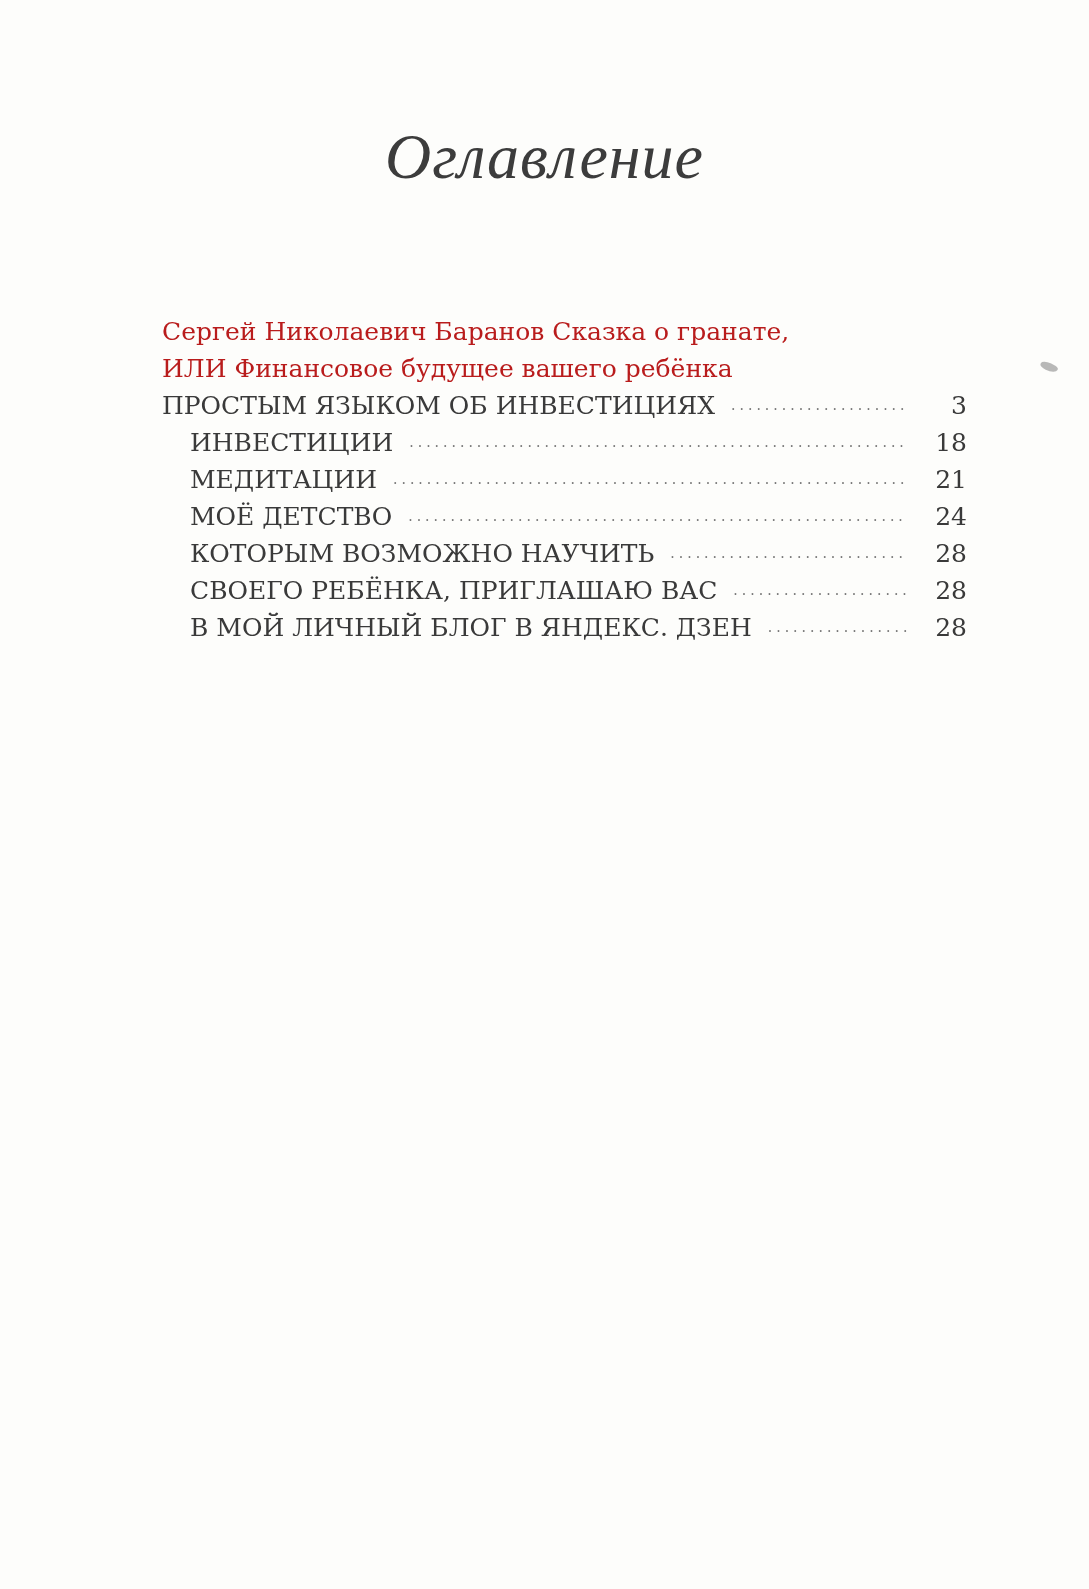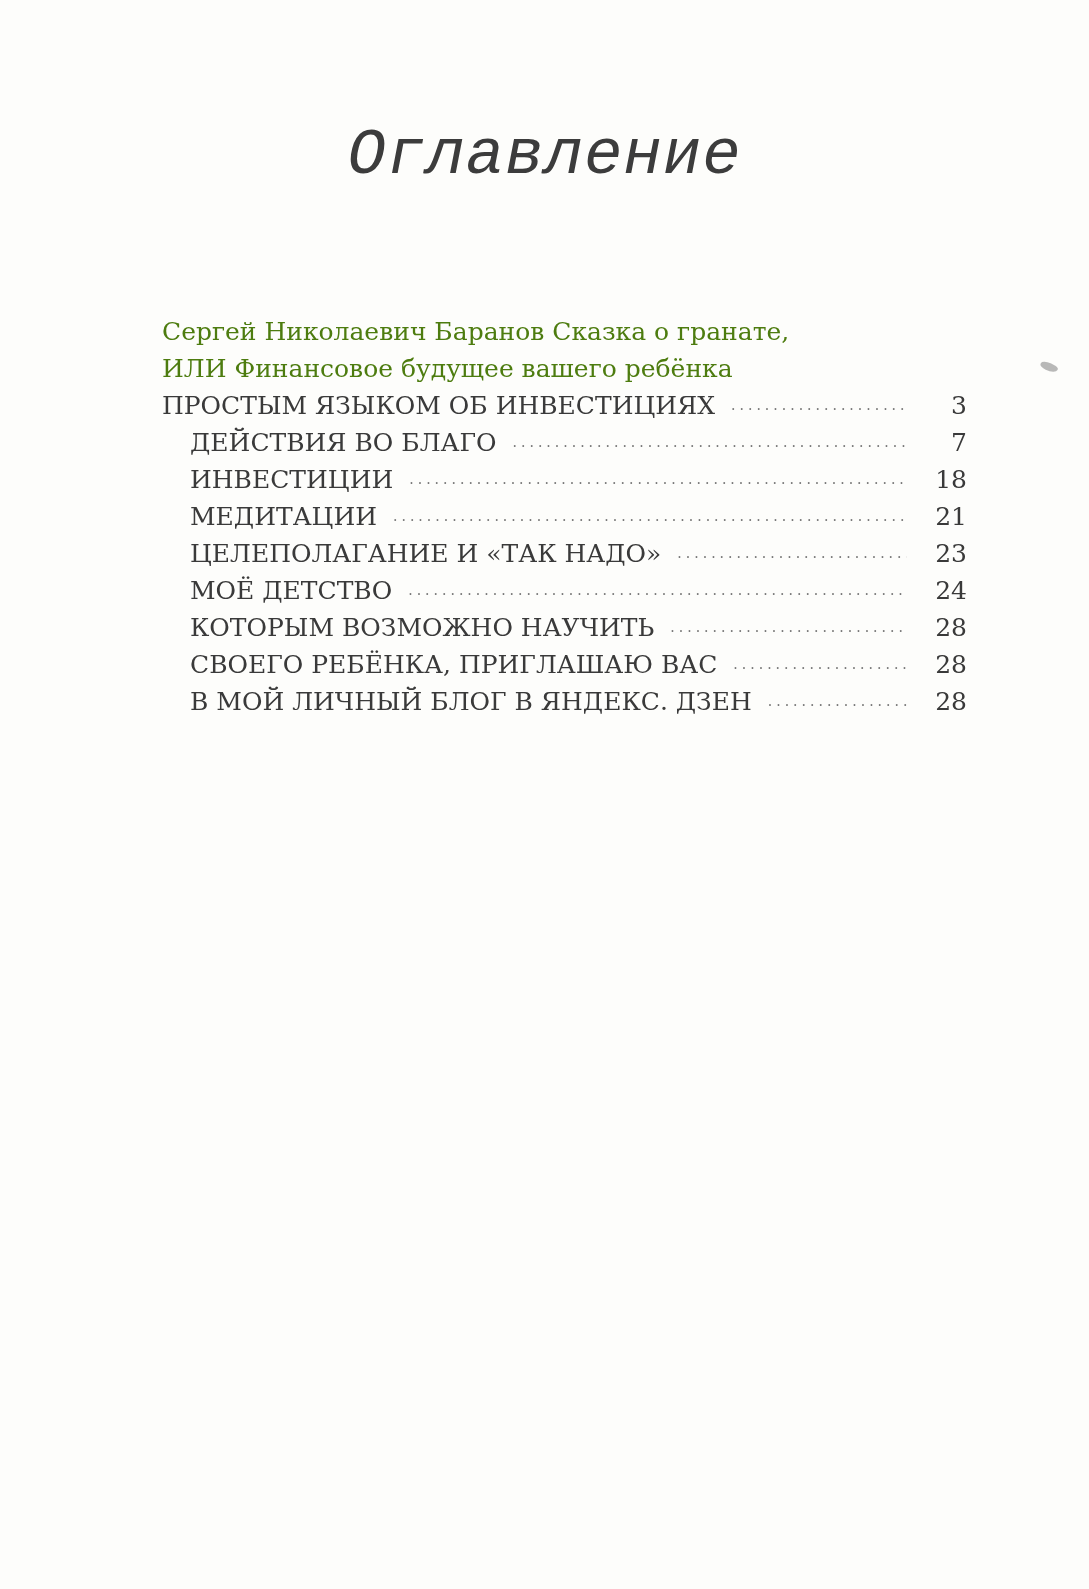--- a/index.html
+++ b/index.html
@@ -8,35 +8,35 @@
       background: #fdfdfb;
       position: relative;
       overflow: hidden;
       font-family: "DejaVu Serif", "Liberation Serif", serif;
       color: #3a3a3a;
     }
     .title {
       position: absolute;
       top: 120px; left: 0; width: 1089px;
       text-align: center;
-      font-family: Liberation Mono, monospace;
+      font-family: Liberation Serif, serif;
       font-style: italic;
       font-size: 64px;
       color: #3c3c3c;
       letter-spacing: 1px;
     }
     .toc {
       position: absolute;
       top: 313px; left: 162px;
       width: 805px;
     }
     .author {
       font-size: 25px;
       line-height: 37px;
-      color: #4d7c0f;
+      color: #b91c1c;
     }
     .row {
       display: flex;
       align-items: center;
       font-size: 25px;
       line-height: 37px;
       white-space: nowrap;
     }
     .row.sub { padding-left: 28px; }
     .row .label { flex: 0 0 auto; }
@@ -75,38 +75,28 @@
 <div class="toc">
   <div class="author">Сергей Николаевич Баранов Сказка о гранате,</div>
   <div class="author">ИЛИ Финансовое будущее вашего ребёнка</div>
 
   <div class="row">
     <span class="label">ПРОСТЫМ ЯЗЫКОМ ОБ ИНВЕСТИЦИЯХ</span>
     <span class="dots"></span>
     <span class="page">3</span>
   </div>
   <div class="row sub">
-    <span class="label">ДЕЙСТВИЯ ВО БЛАГО</span>
-    <span class="dots"></span>
-    <span class="page">7</span>
-  </div>
-  <div class="row sub">
     <span class="label">ИНВЕСТИЦИИ</span>
     <span class="dots"></span>
     <span class="page">18</span>
   </div>
   <div class="row sub">
     <span class="label">МЕДИТАЦИИ</span>
     <span class="dots"></span>
     <span class="page">21</span>
-  </div>
-  <div class="row sub">
-    <span class="label">ЦЕЛЕПОЛАГАНИЕ И «ТАК НАДО»</span>
-    <span class="dots"></span>
-    <span class="page">23</span>
   </div>
   <div class="row sub">
     <span class="label">МОЁ ДЕТСТВО</span>
     <span class="dots"></span>
     <span class="page">24</span>
   </div>
   <div class="row sub">
     <span class="label">КОТОРЫМ ВОЗМОЖНО НАУЧИТЬ</span>
     <span class="dots"></span>
     <span class="page">28</span>

